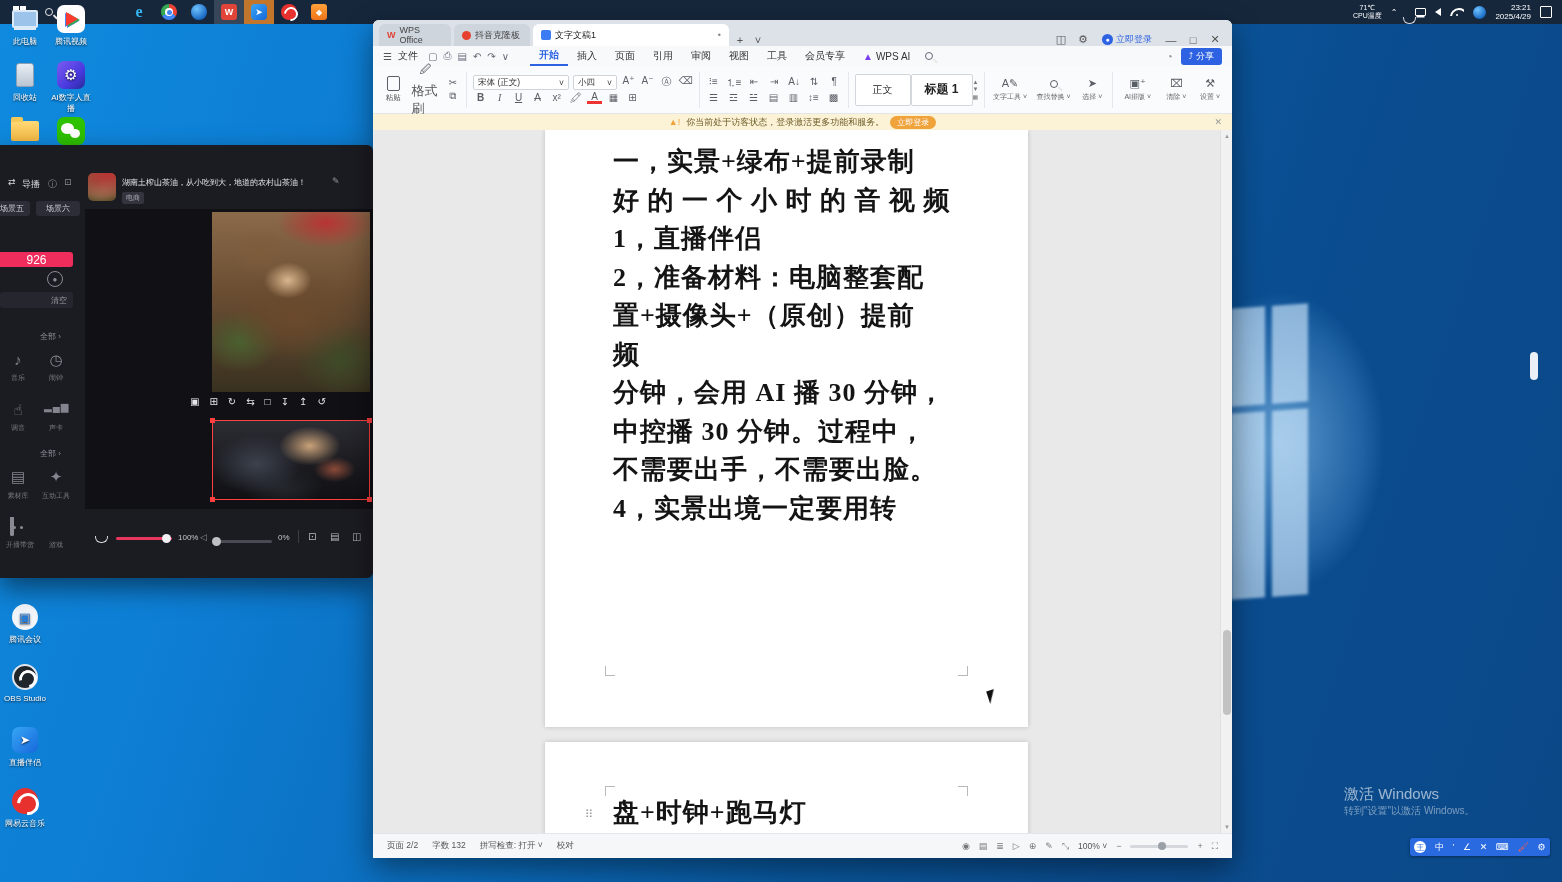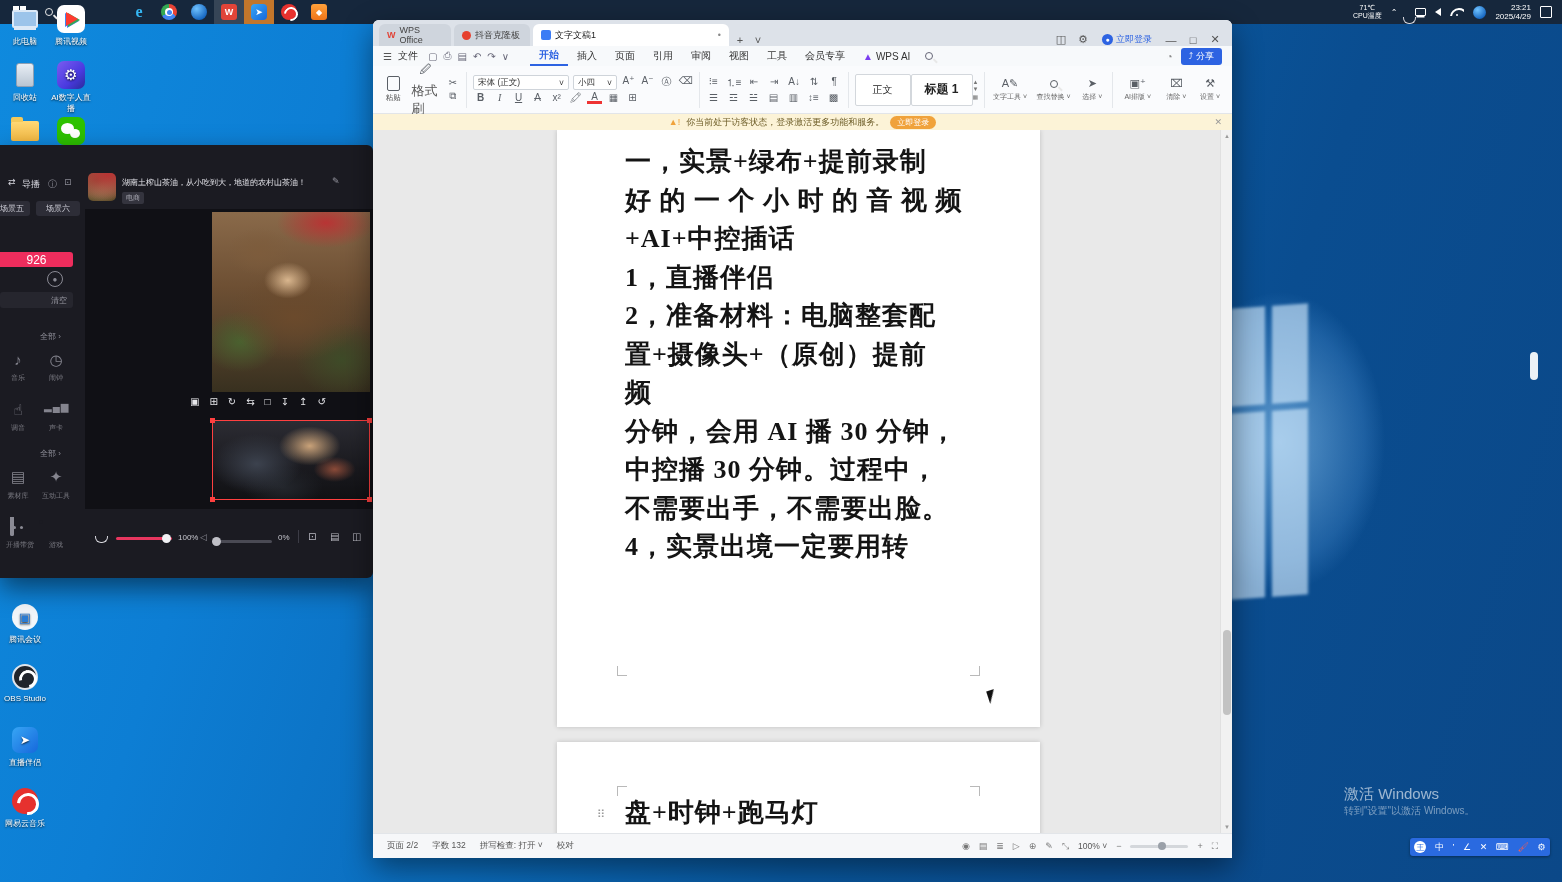--- a/index.html
+++ b/index.html
@@ -85,21 +85,21 @@
   .vsep{width:1px;height:36px;background:#e4e7eb}
   .ib{color:#5a5f66;font-size:10px;min-width:15px;text-align:center}
   .combo{border:1px solid #cfd4da;background:#fff;border-radius:2px;font-size:8.5px;color:#333;display:flex;align-items:center;justify-content:space-between;padding:0 4px;height:15px}
   .stybox{border:1px solid #d3d7dc;background:#fff;border-radius:2px;height:32px;display:flex;align-items:center;justify-content:center;color:#222}
   .rt{display:flex;flex-direction:column;align-items:center;justify-content:center;gap:2px;width:46px}
   .rt .g{font-size:11px;color:#5a5f66}
   .rt .l{font-size:7px;color:#666}
   .warn{height:16px;background:#fcf3d7;display:flex;align-items:center;justify-content:center;gap:6px;font-size:9px;color:#6b5b26;flex:none;position:relative}
   .warnbtn{background:#f0a23b;color:#fff;border-radius:7px;font-size:8px;padding:1px 7px}
   .docarea{flex:1;background:#e9e9e9;position:relative;overflow:hidden}
-  .page{position:absolute;left:184px;width:483px;background:#fff;box-shadow:0 0 5px rgba(0,0,0,.18)}
+  .page{position:absolute;left:172px;width:483px;background:#fff;box-shadow:0 0 5px rgba(0,0,0,.18)}
   .dline{height:38.5px;line-height:38.5px;font-family:"Liberation Serif","DejaVu Serif",serif;font-weight:bold;font-size:26px;color:#141414;letter-spacing:1px;white-space:nowrap}
   .cm{position:absolute;width:10px;height:10px;border-left:1px solid #b9b9b9;border-bottom:1px solid #b9b9b9}
   .cm.r{border-left:none;border-right:1px solid #b9b9b9}
   .cm.t{border-bottom:none;border-top:1px solid #b9b9b9}
   .sbar{position:absolute;right:0;top:0;width:12px;height:100%;background:#f1f1f1;border-left:1px solid #e0e0e0}
   .sthumb{position:absolute;left:2px;width:8px;background:#c2c2c2;border-radius:4px}
   .statbar{height:18px;background:#f6f7f9;border-top:1px solid #e2e5e9;display:flex;align-items:center;padding:12px 14px;font-size:8.5px;color:#555;gap:14px;flex:none}
   .sic{color:#777;font-size:9px}
   .cursor{width:0;height:0;border-top:13px solid #111;border-right:8px solid transparent;transform:rotate(-18deg);filter:drop-shadow(1px 0 0 #fff)}
   
@@ -437,21 +437,20 @@
     <span class="warnbtn">立即登录</span>
     <span style="position:absolute;right:10px;color:#999;font-size:9px">✕</span>
   </div>
 
   <div class="docarea">
 
     <div class="page" style="top:0;height:597px">
       <div style="position:absolute;left:68px;top:13px">
         <div class="dline">一，实景+绿布+提前录制</div>
         <div class="dline">好 的 一 个 小 时 的 音 视 频</div>
-        <div class="dline">+AI+中控插话</div>
         <div class="dline">1，直播伴侣</div>
         <div class="dline">2，准备材料：电脑整套配</div>
         <div class="dline">置+摄像头+（原创）提前</div>
         <div class="dline">频</div>
         <div class="dline">分钟，会用 AI 播 30 分钟，</div>
         <div class="dline">中控播 30 分钟。过程中，</div>
         <div class="dline">不需要出手，不需要出脸。</div>
         <div class="dline">4，实景出境一定要用转</div>
       </div>
       <span class="cm" style="left:60px;top:536px"></span>

